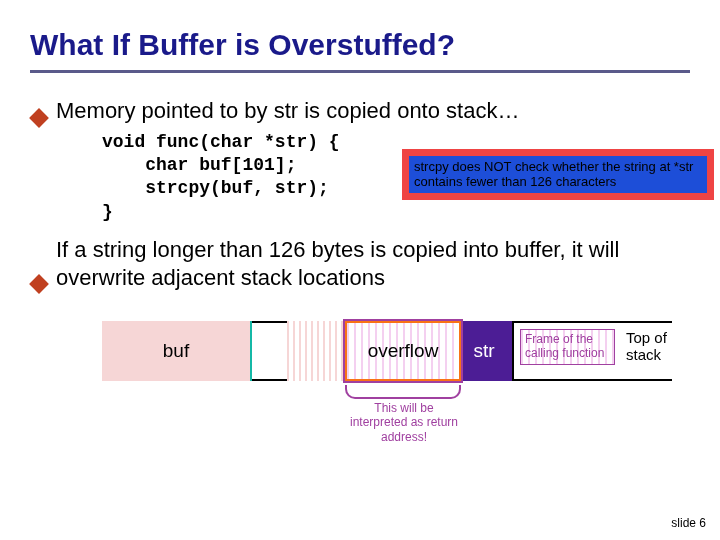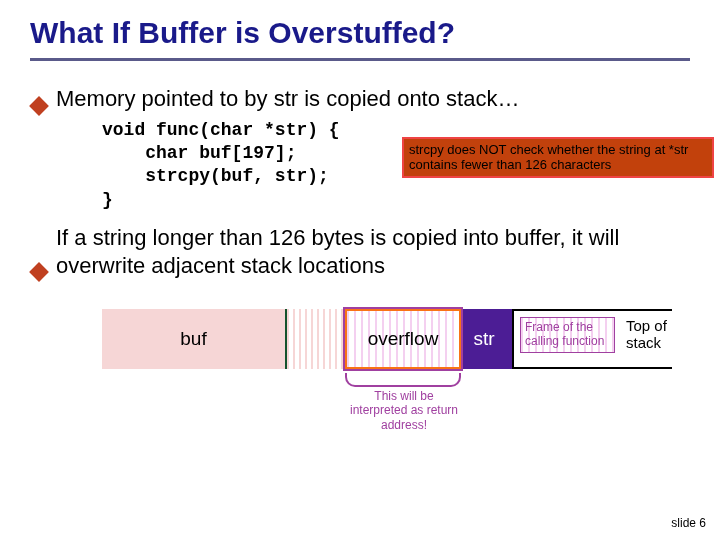--- a/index.html
+++ b/index.html
@@ -1,30 +1,30 @@
 <!DOCTYPE html>
 <html><head>
 <meta charset="utf-8">
 <style>
   * { margin: 0; padding: 0; box-sizing: border-box; }
   html, body { width: 720px; height: 540px; background: #fff; font-family: Verdana, Arial, sans-serif; color: #000; }
-  .slide { width: 720px; height: 540px; position: relative; padding: 16px 30px 0 30px; }
+  .slide { width: 720px; height: 540px; position: relative; padding: 28px 30px 0 30px; }
   .title { font-size: 30px; color: #1a1a8a; font-family: Verdana, sans-serif; margin-bottom: 8px; }
   .title-underline { border-bottom: 3px solid #5a5a8a; margin-bottom: 24px; }
   .bullet-row { display: flex; align-items: flex-end; margin-bottom: 4px; }
   .diamond { width: 14px; height: 14px; background: #c04020; transform: rotate(45deg); flex-shrink: 0; margin-top: 7px; margin-right: 10px; margin-left: 2px; }
   .bullet-text { font-size: 22px; line-height: 1.25; }
   .code-block { font-family: "Courier New", monospace; font-size: 18px; font-weight: bold; margin: 6px 0 12px 72px; line-height: 1.3; position: relative; }
   .code-line { white-space: pre; }
-  .callout-box { position: absolute; left: 300px; top: 18px; width: 312px; border: 2px solid #ef4444; background: #c2410c; font-family: Verdana, sans-serif; font-size: 13px; font-weight: normal; padding: 3px 5px; line-height: 1.2; }
+  .callout-box { position: absolute; left: 300px; top: 18px; width: 312px; border: 7px solid #ef4444; background: #1d4ed8; font-family: Verdana, sans-serif; font-size: 13px; font-weight: normal; padding: 3px 5px; line-height: 1.2; }
   .stack-area { position: relative; margin: 30px 0 0 72px; height: 60px; width: 570px; }
   .top-line { position: absolute; top: 0; left: 0; right: 0; border-top: 2px solid #000; }
   .bot-line { position: absolute; bottom: 0; left: 0; right: 0; border-top: 2px solid #000; }
   .seg { position: absolute; top: 0; height: 60px; display: flex; align-items: center; justify-content: center; font-size: 19px; }
-  .seg-buf { left: 0; width: 185px; background: #f6d6d6; border-right: 2px solid #14532d; }
+  .seg-buf { left: 0; width: 150px; background: #f6d6d6; border-right: 2px solid #14b8a6; }
   .seg-gap { left: 185px; width: 65px; background: repeating-linear-gradient(90deg, #f6d6d6 0 2px, #fff 2px 6px); }
   .seg-overflow { left: 241px; width: 120px; background: #f97316; border: 2px solid #a040a0; height: 64px; top: -2px; z-index: 2; }
   .seg-overflow::before { content:""; position:absolute; inset:2px; background: repeating-linear-gradient(90deg, #f4d0f0 0 2px, #fff 2px 7px); z-index:-1; }
   .seg-str { left: 352px; width: 60px; background: #4c1d95; color: #fff; border-left: 2px solid #000; border-right: 2px solid #000; }
   .seg-frame { left: 412px; width: 160px; position: absolute; top: 0; height: 60px; }
   .seg-frame-inner { position:absolute; left:6px; top:8px; width: 95px; background: #fff; border: 1px solid #a040a0; font-size: 12px; color: #a040a0; padding: 3px 4px; text-align: left; line-height:1.15; background: repeating-linear-gradient(90deg, #f4d0f0 0 2px, #fff 2px 7px); }
   .top-stack { position:absolute; left: 112px; top: 8px; font-size: 15px; line-height:1.15; }
   .bracket-wrap { position: absolute; left: 243px; top: 64px; width: 116px; text-align: center; }
   .bracket { height: 14px; border: 2px solid #a040a0; border-top: none; border-radius: 0 0 10px 10px; margin-bottom: 2px; }
   .bracket-text { font-size: 12px; color: #a040a0; line-height: 1.2; text-align: center; padding-left: 2px; }
@@ -38,21 +38,21 @@
   <h1 class="title">What If Buffer is Overstuffed?</h1>
   <div class="title-underline"></div>
 
   <div class="bullet-row">
     <div class="diamond"></div>
     <div class="bullet-text">Memory pointed to by str is copied onto stack…</div>
   </div>
 
   <div class="code-block">
     <div class="code-line">void func(char *str) {</div>
-    <div class="code-line">    char buf[197];</div>
+    <div class="code-line">    char buf[101];</div>
     <div class="code-line">    strcpy(buf, str);</div>
     <div class="code-line">}</div>
     <div class="callout-box">strcpy does NOT check whether the string at *str contains fewer than 126 characters</div>
   </div>
 
   <div class="bullet-row">
     <div class="diamond"></div>
     <div class="bullet-text">If a string longer than 126 bytes is copied into buffer, it will overwrite adjacent stack locations</div>
   </div>
 

